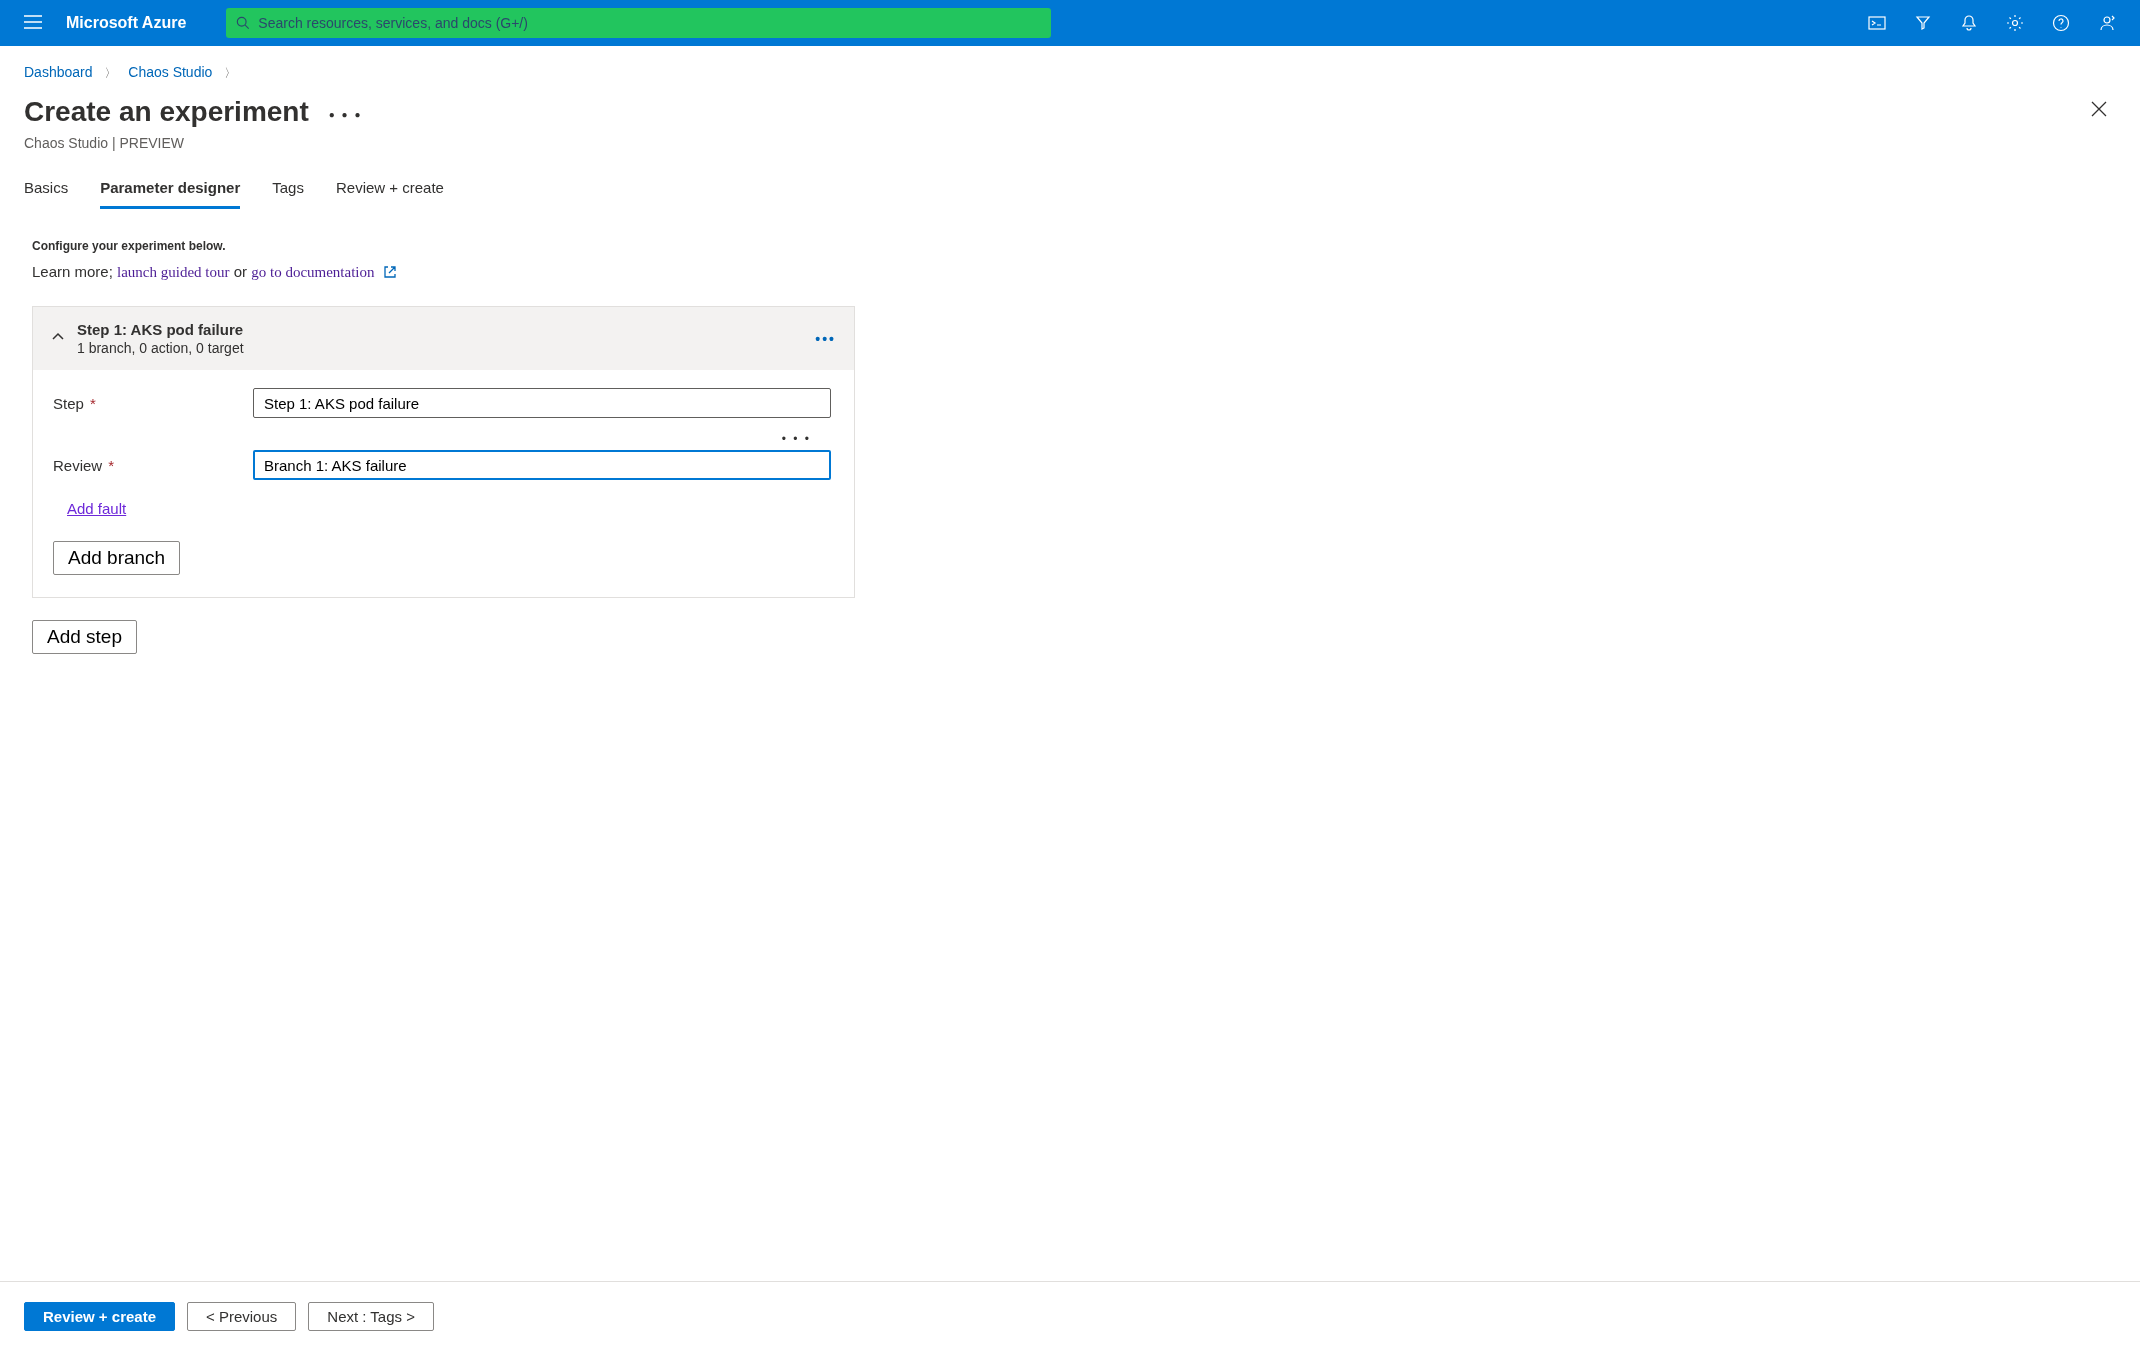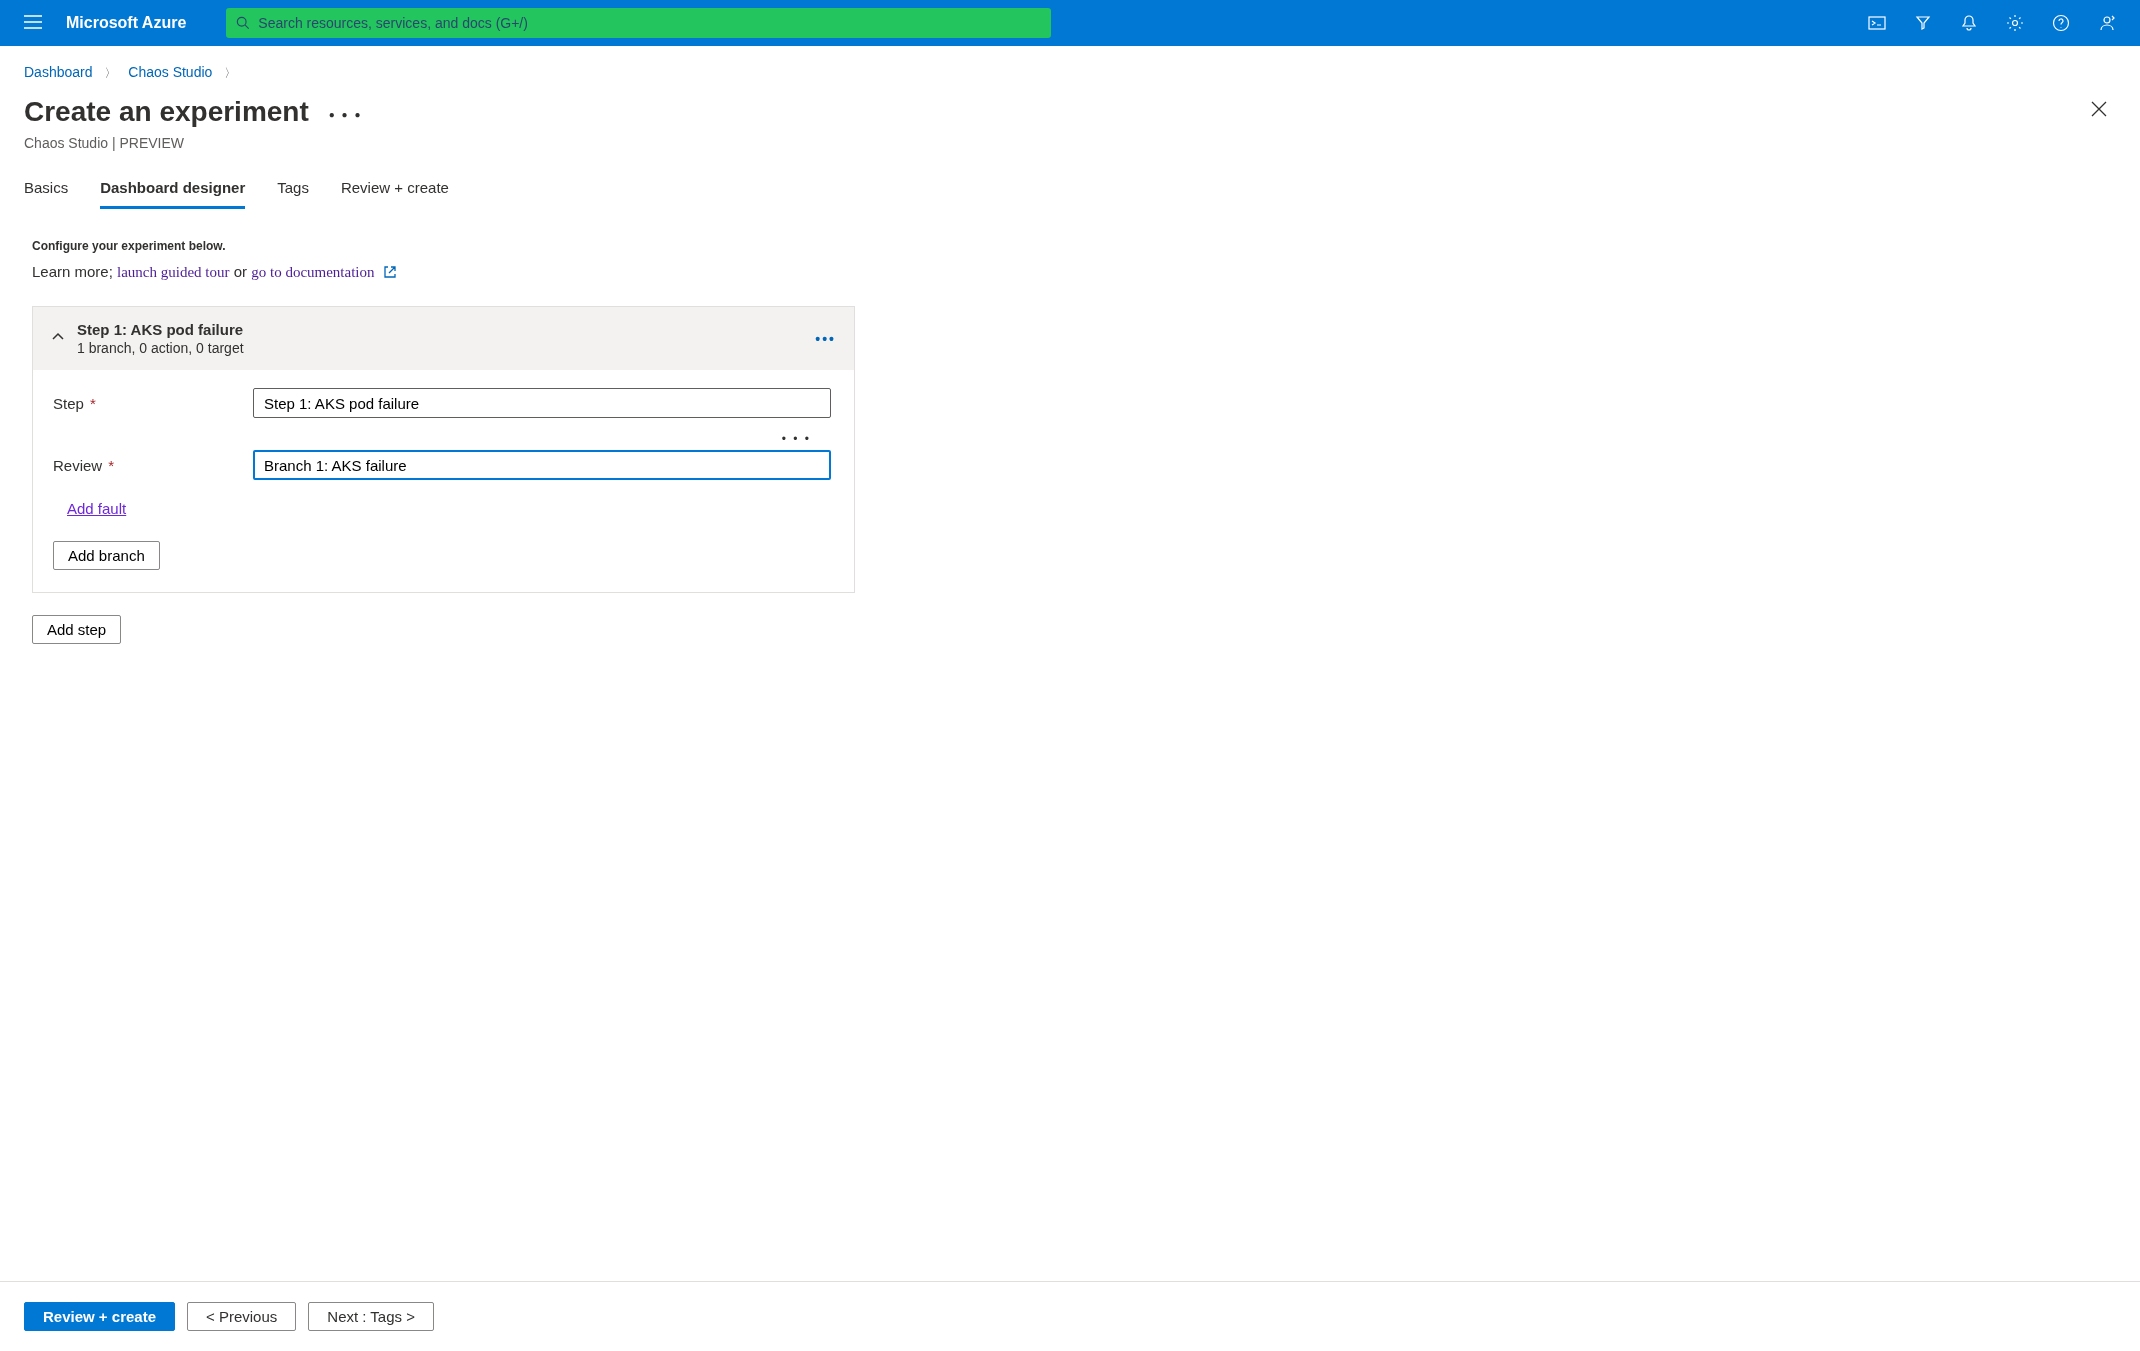--- a/index.html
+++ b/index.html
@@ -53,21 +53,21 @@
 .form-input { flex: 0 0 578px; height: 30px; border: 1px solid #605e5c; border-radius: 2px; padding: 0 10px; font-size: 15px; font-family: inherit; outline: none; }
 .form-input.focused { border: 2px solid #0078d4; padding: 0 9px; }
 .row-more { text-align: right; margin: 6px 20px 4px 0; color: #323130; letter-spacing: 2px; cursor: pointer; font-size: 12px;}
 .row-more-wrap { display:flex; justify-content:flex-end; width:778px; }
 
 .table-head { display: flex; border-bottom: 1px solid #e1dfdd; padding: 22px 0 10px 14px; font-size: 15px; margin-top: 20px; }
 .th { flex: 0 0 265px; }
 .th.first { flex: 0 0 265px; }
 .add-fault { margin: 20px 0 0 14px; }
 .add-fault a { color: #6d28d9; text-decoration: underline; font-size: 15px; }
-.add-branch-btn, .add-step-btn { display: inline-block; border: 1px solid #8a8886; background: #fff; padding: 5px 14px; font-size: 15px; cursor: pointer; border-radius: 2px; margin-top: 24px; }
+.add-branch-btn, .add-step-btn { display: inline-block; border: 1px solid #8a8886; background: #fff; padding: 5px 14px; font-size: 19px; cursor: pointer; border-radius: 2px; margin-top: 24px; }
 .add-step-btn { margin-top: 22px; }
 
 .footer { border-top: 1px solid #e1dfdd; padding: 20px 24px; display: flex; gap: 12px; position: fixed; bottom: 0; left: 0; right: 0; background: #fff; }
 .btn { padding: 5px 18px; border-radius: 2px; font-size: 15px; cursor: pointer; font-family: inherit; }
 .btn-primary { background: #0078d4; color: #fff; border: 1px solid #0078d4; font-weight: 600; }
 .btn-secondary { background: #fff; border: 1px solid #8a8886; color: #323130; }
 </style>
 </head>
 <body>
 
@@ -138,21 +138,21 @@
   <div class="close-btn">
     <svg width="18" height="18" viewBox="0 0 18 18">
         <path d="M2 2l14 14M16 2L2 16" stroke="#323130" stroke-width="1.3"></path>
       </svg>
   </div>
 </div>
 <div class="subtitle">Chaos Studio | PREVIEW</div>
 
 <div class="tabs">
   <div class="tab">Basics</div>
-  <div class="tab active">Dashboard designer</div>
+  <div class="tab active">Parameter designer</div>
   <div class="tab">Tags</div>
   <div class="tab">Review + create</div>
 </div>
 
 <div class="content">
   <div class="cfg-title">Configure your experiment below.</div>
   <div class="learn-more">
     <span>Learn more; </span><a href="#">launch guided tour</a><span> or </span><a href="#">go to documentation</a>
     <span class="ext-icon"><svg width="14" height="14" viewBox="0 0 14 14">
           <path d="M5 2H2v10h10V9M8 2h4v4M12 2L6 8" fill="none" stroke="#0067b8" stroke-width="1.3"></path>

